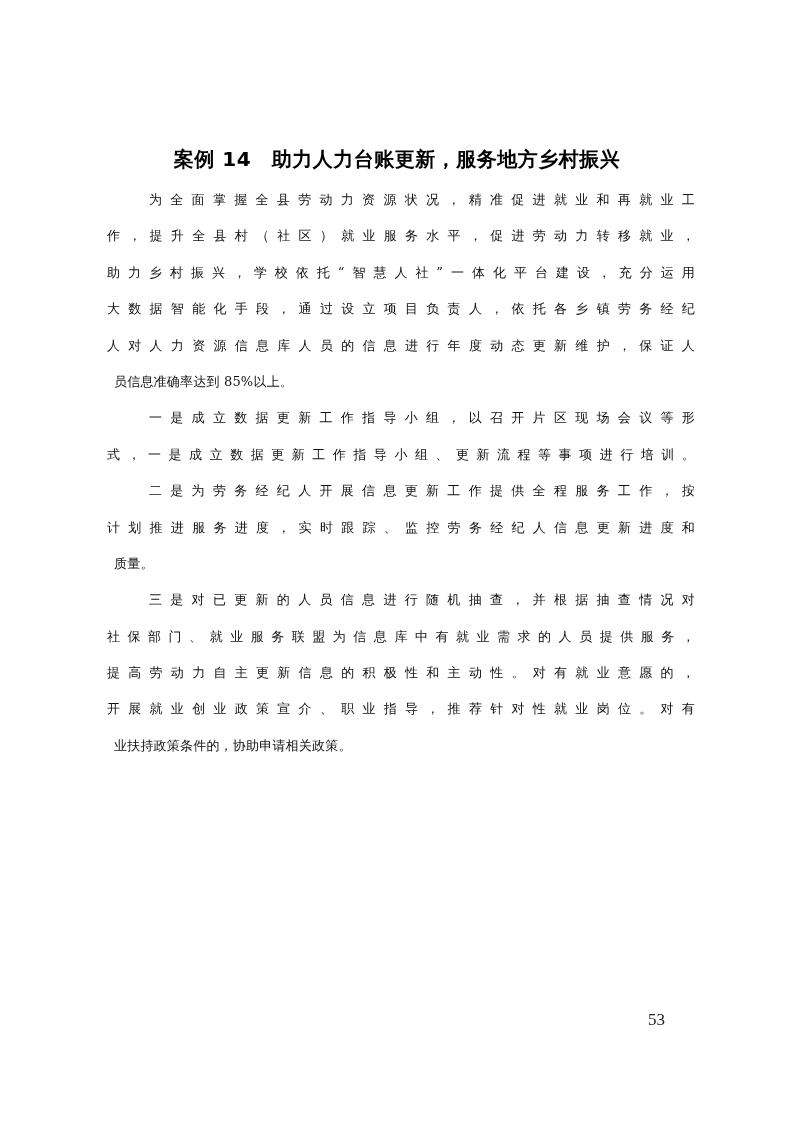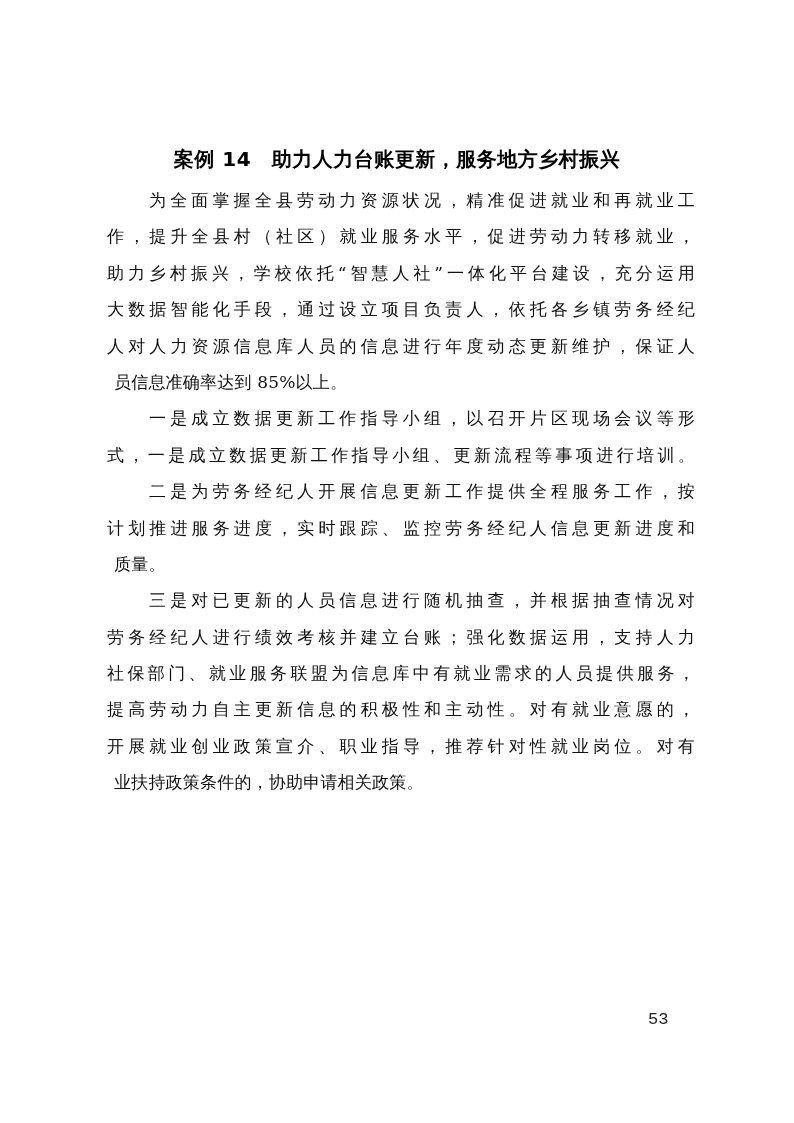--- a/index.html
+++ b/index.html
@@ -37,38 +37,38 @@
   }
   .body {
     position: absolute;
     top: 182px;
     left: 107px;
     width: 588px;
   }
   .line {
     height: 36.4px;
     line-height: 36.4px;
-    font-size: 17px;
+    font-size: 13px;
     white-space: nowrap;
     text-align: justify;
     text-align-last: justify;
     letter-spacing: 0.2px;
   }
   .line.indent {
     padding-left: 42px;
   }
   .line.last {
     text-align-last: left;
     margin-left: 7px;
   }
   .page-number {
     position: absolute;
     top: 1010px;
     left: 648px;
-    font-family: Liberation Mono, monospace;
+    font-family: Liberation Serif, serif;
     font-size: 17px;
     color: #222222;
   }
 </style>
 </head>
 <body>
 
 <div class="page">
 
   <div class="title">案例 14　助力人力台账更新，服务地方乡村振兴</div>
@@ -90,21 +90,20 @@
     </div>
 
     <div>
       <div class="line indent">二是为劳务经纪人开展信息更新工作提供全程服务工作，按</div>
       <div class="line">计划推进服务进度，实时跟踪、监控劳务经纪人信息更新进度和</div>
       <div class="line last">质量。</div>
     </div>
 
     <div>
       <div class="line indent">三是对已更新的人员信息进行随机抽查，并根据抽查情况对</div>
-      <div class="line">劳务经纪人进行绩效考核并建立台账；强化数据运用，支持人力</div>
       <div class="line">社保部门、就业服务联盟为信息库中有就业需求的人员提供服务，</div>
       <div class="line">提高劳动力自主更新信息的积极性和主动性。对有就业意愿的，</div>
       <div class="line">开展就业创业政策宣介、职业指导，推荐针对性就业岗位。对有</div>
       <div class="line last">业扶持政策条件的，协助申请相关政策。</div>
     </div>
 
   </div>
 
   <div class="page-number">53</div>
 

